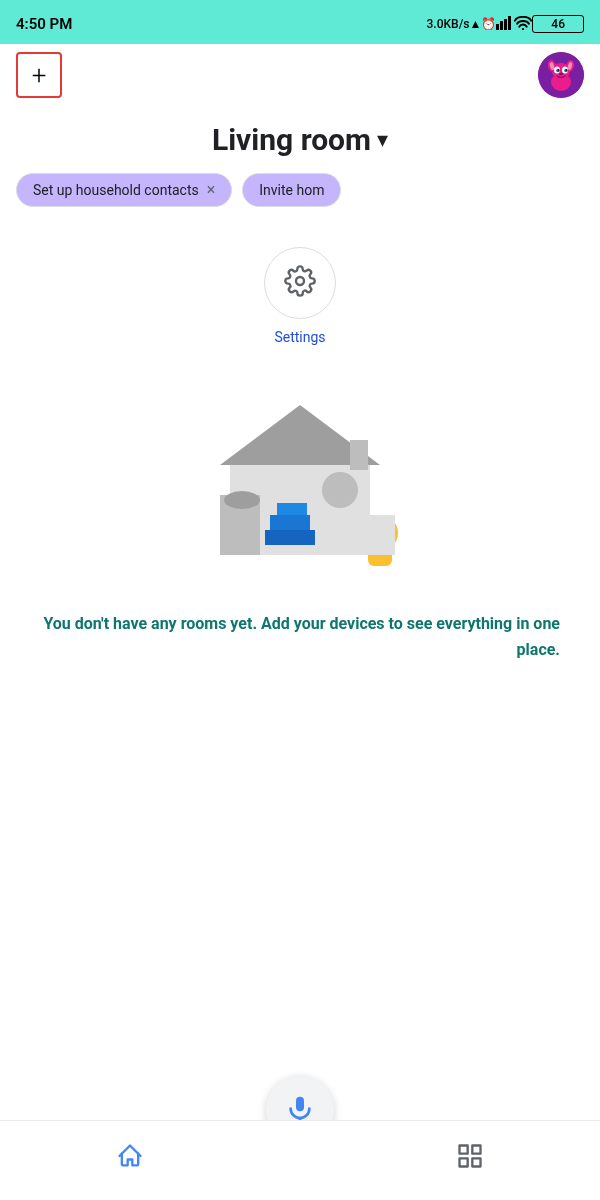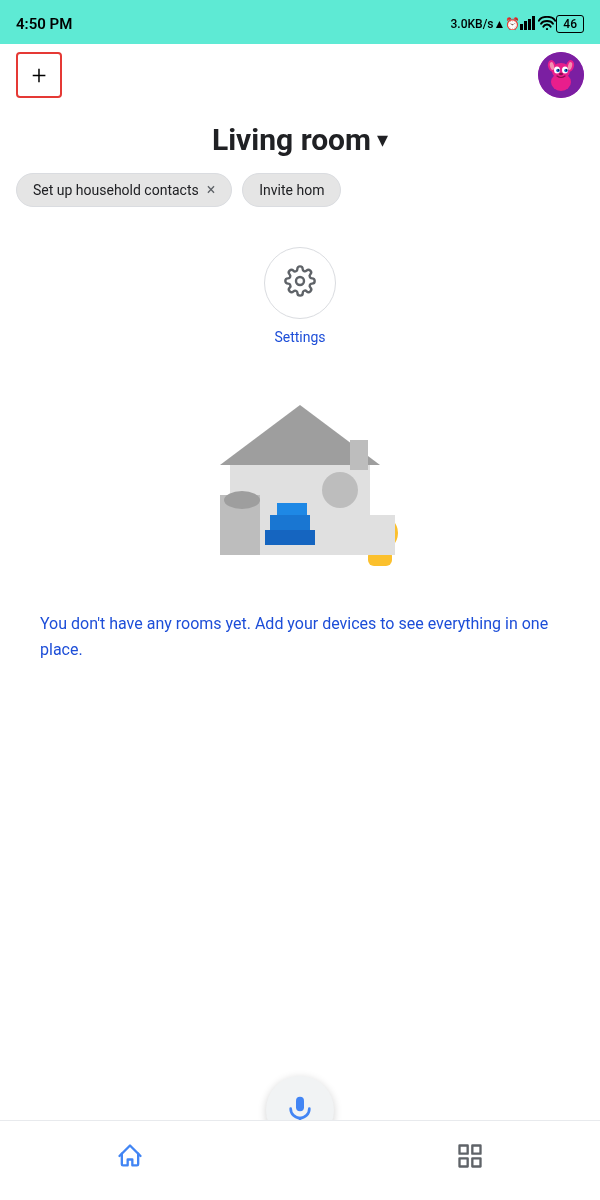--- a/index.html
+++ b/index.html
@@ -105,21 +105,21 @@
     .chip {
       display: flex;
       align-items: flex-end;
       border: 1.5px solid #dadce0;
       border-radius: 24px;
       padding: 8px 16px;
       font-size: 14px;
       color: #202124;
       white-space: nowrap;
       cursor: pointer;
-      background: #e5e5e5;
+      background: #c4b5fd;
       gap: 8px;
     }
     .chip .close-x {
       font-size: 16px;
       color: #5f6368;
       line-height: 1;
     }
     .chip-invite {
       overflow: hidden;
       max-width: 160px;
@@ -160,25 +160,26 @@
       align-items: flex-end;
       padding: 20px 0 10px 0;
     }
     .illustration svg {
       width: 280px;
       height: 200px;
     }
 
     
     .empty-text {
-      text-align: left;
+      text-align: right;
       padding: 16px 40px 40px 40px;
-      color: #1d4ed8;
+      color: #0f766e;
       font-size: 16px;
       line-height: 1.6;
+      font-weight: bold;
     }
 
     
     .bottom-nav {
       position: fixed;
       bottom: 0;
       left: 0;
       width: 600px;
       background: #fff;
       border-top: 1px solid #e8eaed;
@@ -245,21 +246,21 @@
       </svg>
     </span>
     <span>
       <svg width="18" height="14" viewBox="0 0 24 18">
         <path d="M1 6 C5-1 19-1 23 6" stroke="#000" stroke-width="2.5" fill="none" stroke-linecap="round"></path>
         <path d="M4 10 C7 5 17 5 20 10" stroke="#000" stroke-width="2.5" fill="none" stroke-linecap="round"></path>
         <path d="M7 14 C9 10 15 10 17 14" stroke="#000" stroke-width="2.5" fill="none" stroke-linecap="round"></path>
         <circle cx="12" cy="17" r="1.5" fill="#000"></circle>
       </svg>
     </span>
-    <span style="display:flex;align-items:center;border:1.5px solid #000;border-radius:3px;padding:1px 6px;font-size:11px;font-weight:600;">
+    <span style="display:flex;align-items:center;border:1.5px solid #000;border-radius:3px;padding:1px 18px;font-size:11px;font-weight:600;">
       <span>46</span>
     </span>
   </div>
 </div>
 
 <div class="header">
   <div class="add-btn">
     <span class="plus-icon">+</span>
   </div>
   <div class="avatar">

